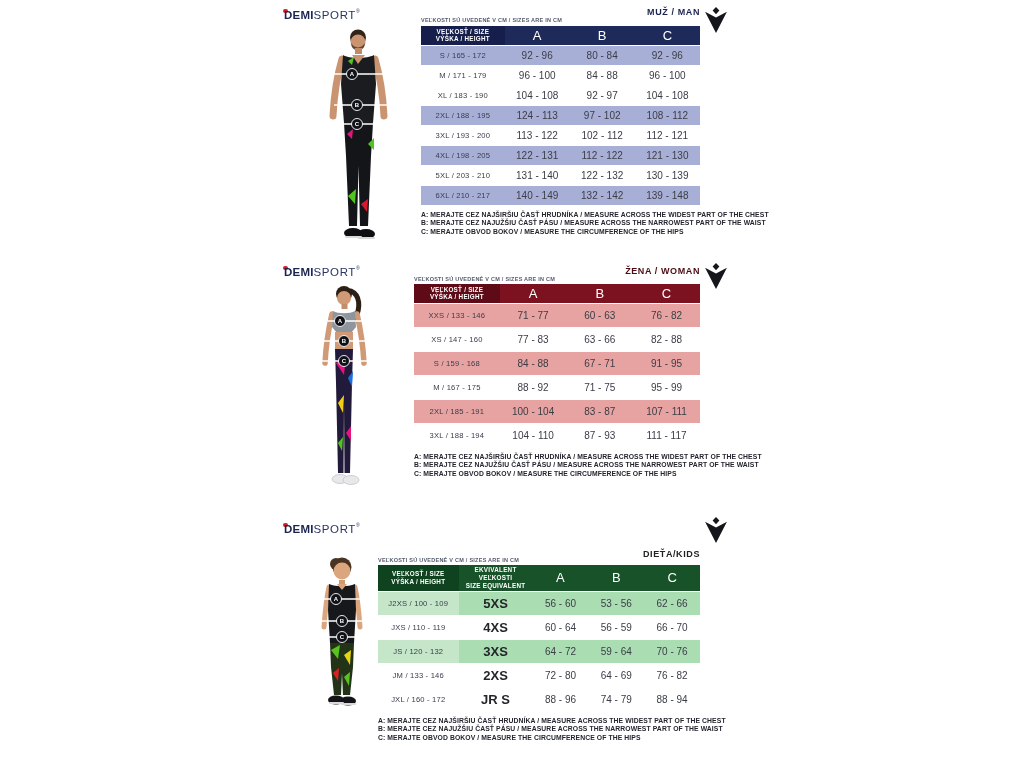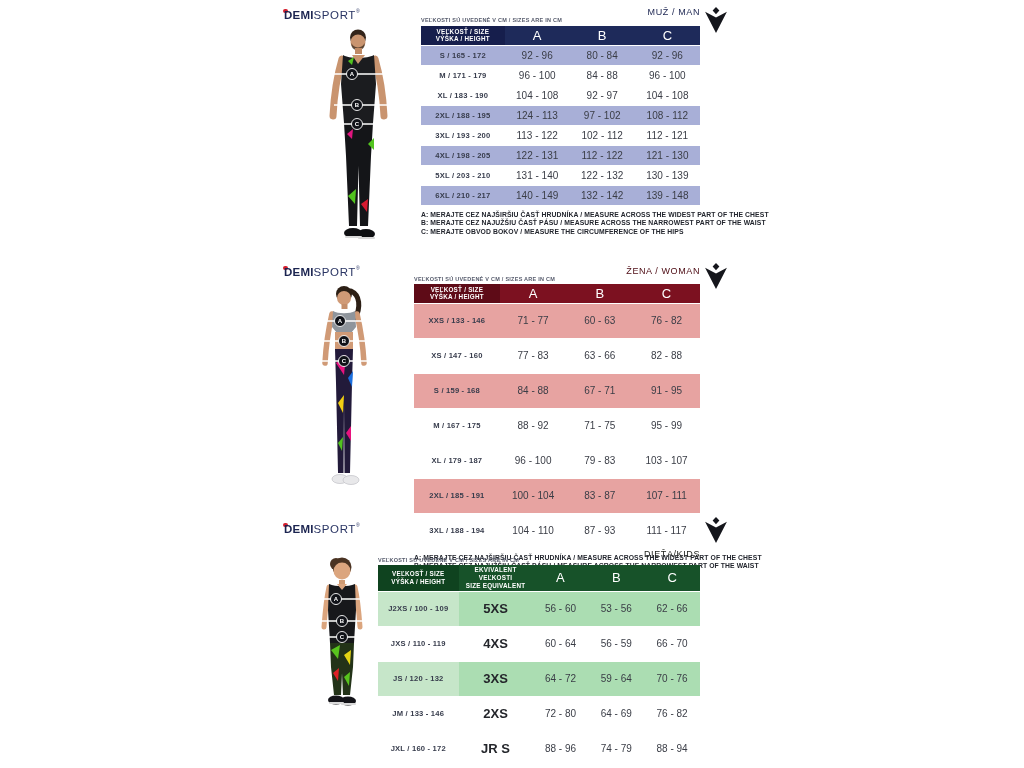--- a/index.html
+++ b/index.html
@@ -19,39 +19,39 @@
   .logo .ll{font-size:11.5px;font-weight:400;color:#2a3564;letter-spacing:.6px;}
   .logo .lr{font-size:5px;color:#2a3564;vertical-align:6px;}
 
   .bird{position:absolute;left:703px;width:26px;height:33px;}
   .bird path{fill:#15161c;}
 
   .model{position:absolute;}
 
   .units{position:absolute;font-size:5.5px;font-weight:700;color:#565b6c;
          letter-spacing:.25px;white-space:nowrap;}
-  .aud{position:absolute;right:324px;font-size:9px;font-weight:400;
+  .aud{position:absolute;right:324px;font-size:9px;font-weight:700;
        letter-spacing:.6px;color:var(--accent,#222);white-space:nowrap;}
 
   .twrap{position:absolute;}
   table.sizes{width:100%;border-collapse:collapse;table-layout:fixed;}
   table.sizes th,table.sizes td{padding:0;text-align:center;vertical-align:middle;}
   thead tr{height:19px;}
   #sec-kids thead tr{height:26px;}
   thead th{background:var(--hdr);border-bottom:1.5px solid #fff;}
   th.size-th,th.eq-th{font-size:6.3px;font-weight:700;color:#fff;
       letter-spacing:.25px;line-height:7.6px;text-transform:uppercase;}
   th.size-th{background:var(--hdr-left);}
   th.col-th{font-size:13px;font-weight:400;color:#ffffff;}
   tbody tr{height:20px;}
-  #sec-woman tbody tr,#sec-kids tbody tr{height:35px;}
+  #sec-woman tbody tr,#sec-kids tbody tr{height:24px;}
   tbody td{border-bottom:1.5px solid #fff;}
   tbody tr.shade td{background:var(--shade);}
   tbody tr.shade td:first-child{background:var(--shade-first,var(--shade));}
-  td.c-size{font-size:7.6px;font-weight:700;color:#373c4c;letter-spacing:.2px;margin-top:32px;}
+  td.c-size{font-size:7.6px;font-weight:400;color:#373c4c;letter-spacing:.2px;margin-top:32px;}
   td.c-eq{font-size:13px;font-weight:600;color:#24262b;}
   td.c-val{font-size:10px;font-weight:400;color:#3a3d46;}
 
   .notes{margin-top:5px;}
   .notes div{font-size:6.8px;font-weight:700;color:#23262e;line-height:8.6px;
              letter-spacing:.1px;white-space:nowrap;}
 
   .bt{font-family:"Liberation Sans",sans-serif;font-size:6px;font-weight:700;
       fill:#fff;text-anchor:middle;}
   .mline{stroke:#ffffff;stroke-width:1.3px;}
@@ -259,26 +259,20 @@
               <td class="c-val">84 - 88</td>
               <td class="c-val">67 - 71</td>
               <td class="c-val">91 - 95</td>
             </tr>
             <tr>
               <td class="c-size">M / 167 - 175</td>
               <td class="c-val">88 - 92</td>
               <td class="c-val">71 - 75</td>
               <td class="c-val">95 - 99</td>
             </tr>
-            <tr>
-              <td class="c-size">XL / 179 - 187</td>
-              <td class="c-val">96 - 100</td>
-              <td class="c-val">79 - 83</td>
-              <td class="c-val">103 - 107</td>
-            </tr>
             <tr class="shade">
               <td class="c-size">2XL / 185 - 191</td>
               <td class="c-val">100 - 104</td>
               <td class="c-val">83 - 87</td>
               <td class="c-val">107 - 111</td>
             </tr>
             <tr>
               <td class="c-size">3XL / 188 - 194</td>
               <td class="c-val">104 - 110</td>
               <td class="c-val">87 - 93</td>

